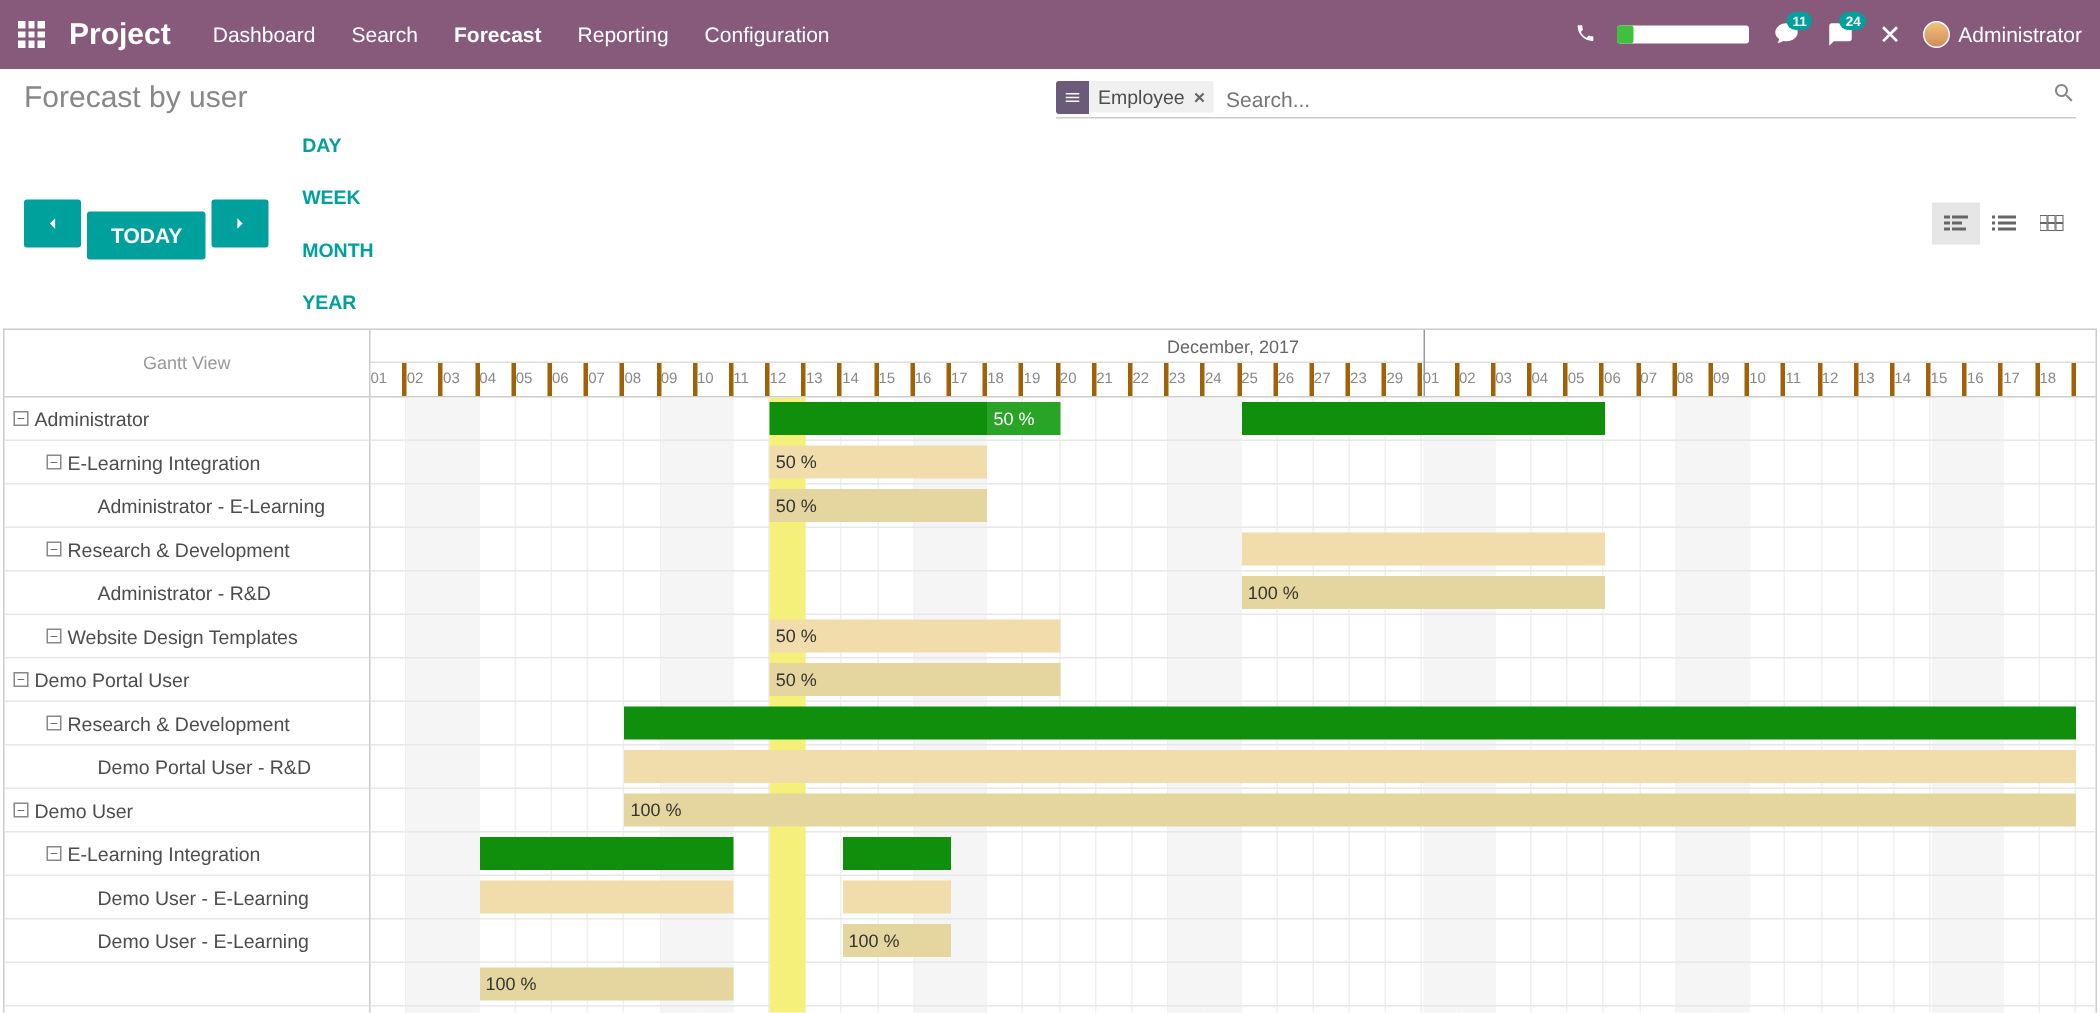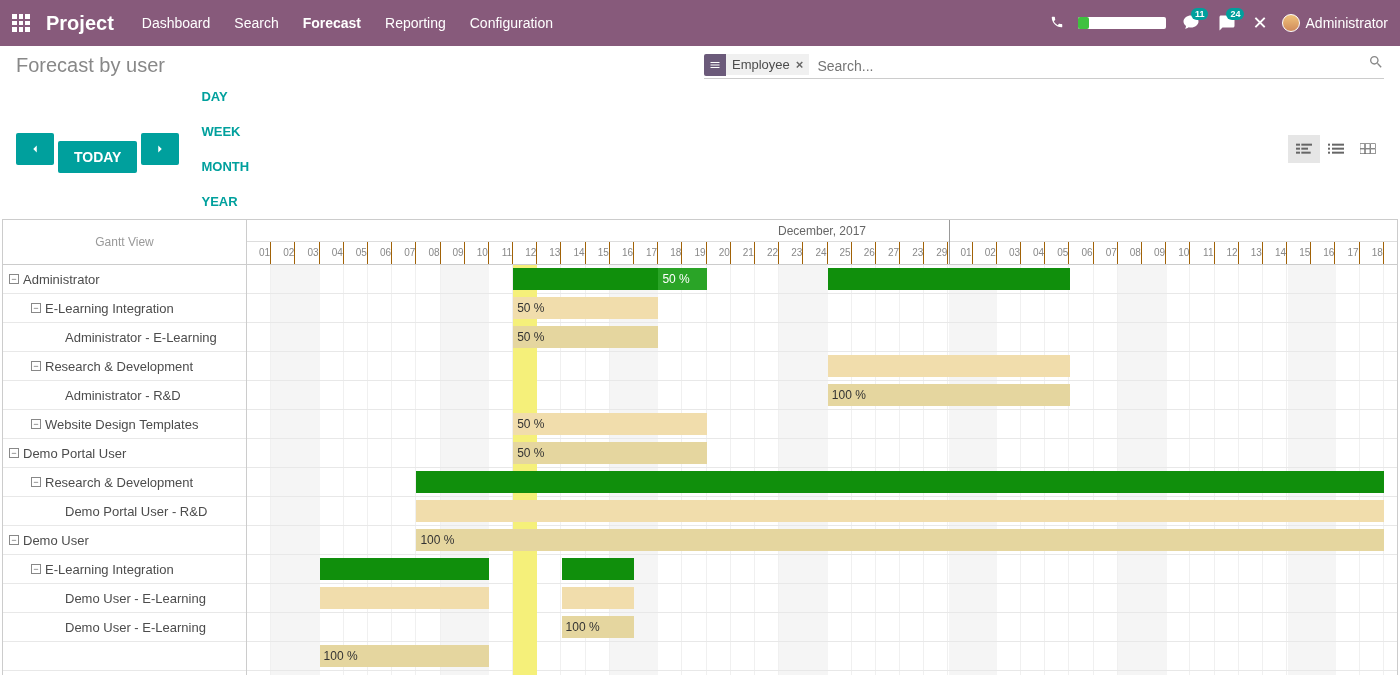--- a/index.html
+++ b/index.html
@@ -48,21 +48,21 @@
 .view-btn svg { width: 16px; height: 14px; fill: #666; }
 
 
 .gantt { border: 1px solid #ccc; width: calc(100% - 4px); margin: 0 2px; }
 .gantt-header { display: flex; border-bottom: 1px solid #ccc; }
 .gh-left { width: 244px; display: flex; align-items: center; justify-content: center; color: #999; font-size: 12px; border-right: 1px solid #ccc; }
 .gh-right { flex: 1; position: relative; }
 .gh-month { height: 22px; border-bottom: 1px solid #ddd; position: relative; text-align: center; font-size: 12px; color: #666; line-height: 22px; }
 .gh-month .msep { position: absolute; top: 0; bottom: -23px; width: 1px; background: #999; }
 .gh-days { display: flex; height: 22px; }
-.gh-day { flex: 0 0 24.2px; font-size: 10px; color: #888; text-align: right; line-height: 22px; border-right: 1px solid #a16207; }
+.gh-day { flex: 0 0 24.2px; font-size: 10px; color: #888; text-align: left; line-height: 22px; border-right: 3px solid #a16207; }
 
 .gantt-body { display: flex; position: relative; }
 .gb-left { width: 244px; border-right: 1px solid #ccc; }
 .gb-right { flex: 1; position: relative; overflow: hidden; }
 
 .grow { height: 29px; border-bottom: 1px solid #e8e8e8; display: flex; align-items: center; padding-left: 6px; font-size: 13px; color: #4c4c4c; white-space: nowrap; }
 .toggle { width: 10px; height: 10px; border: 1px solid #888; display: inline-flex; align-items: center; justify-content: center; font-size: 9px; line-height: 1; margin-right: 4px; color: #666; flex-shrink: 0; }
 .ind1 { padding-left: 28px; }
 .ind2 { padding-left: 62px; }
 

